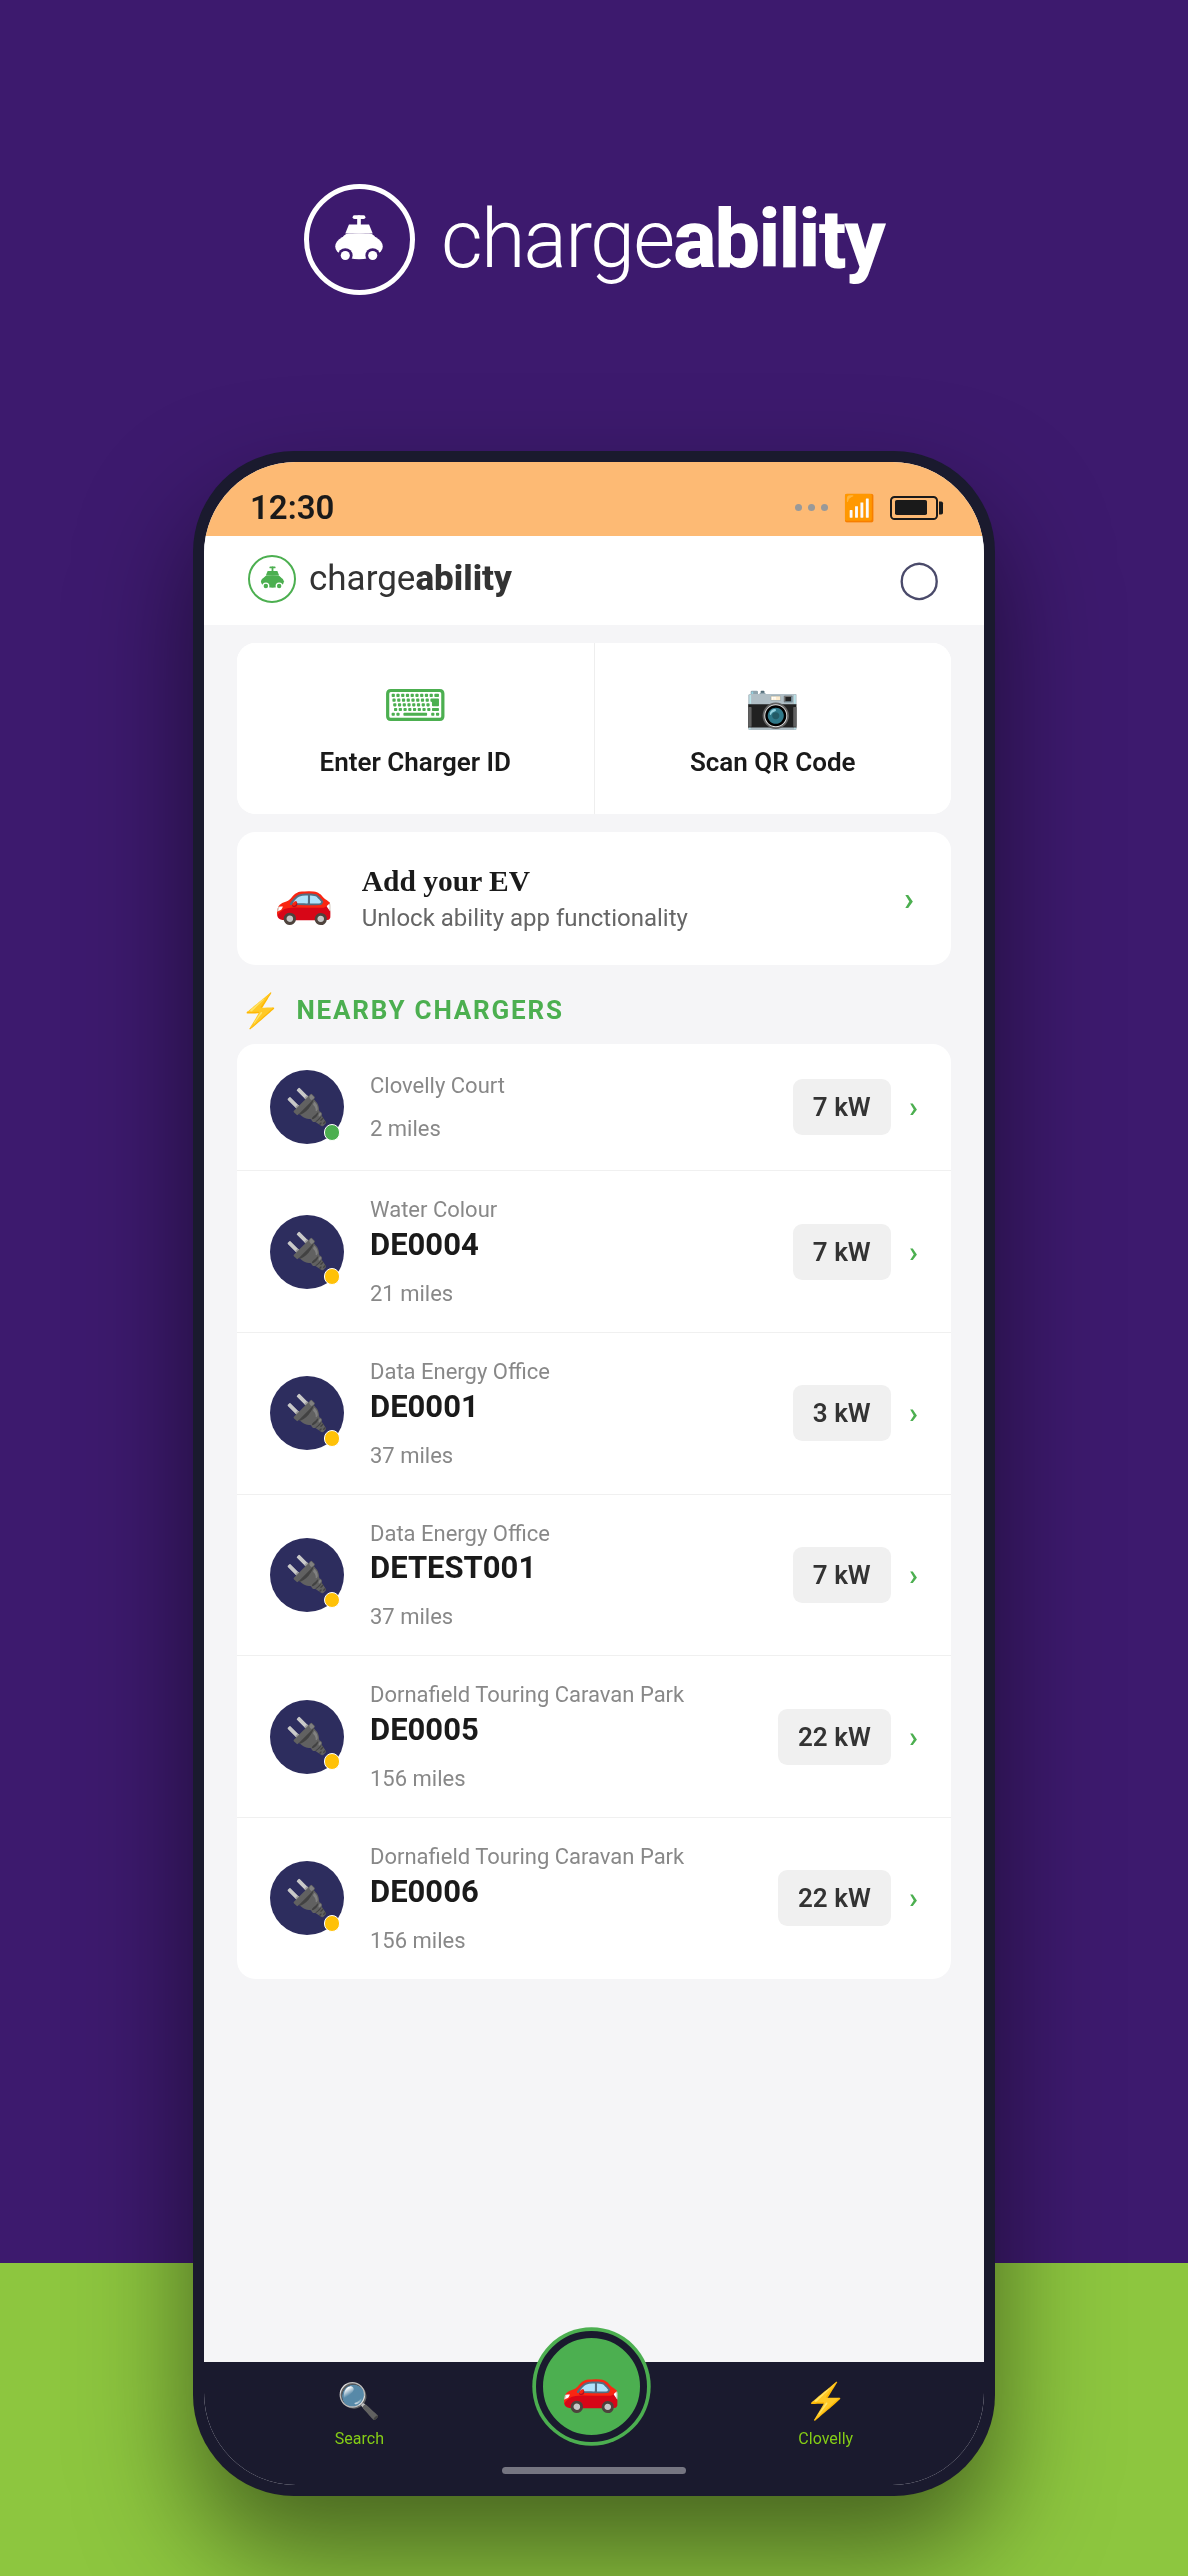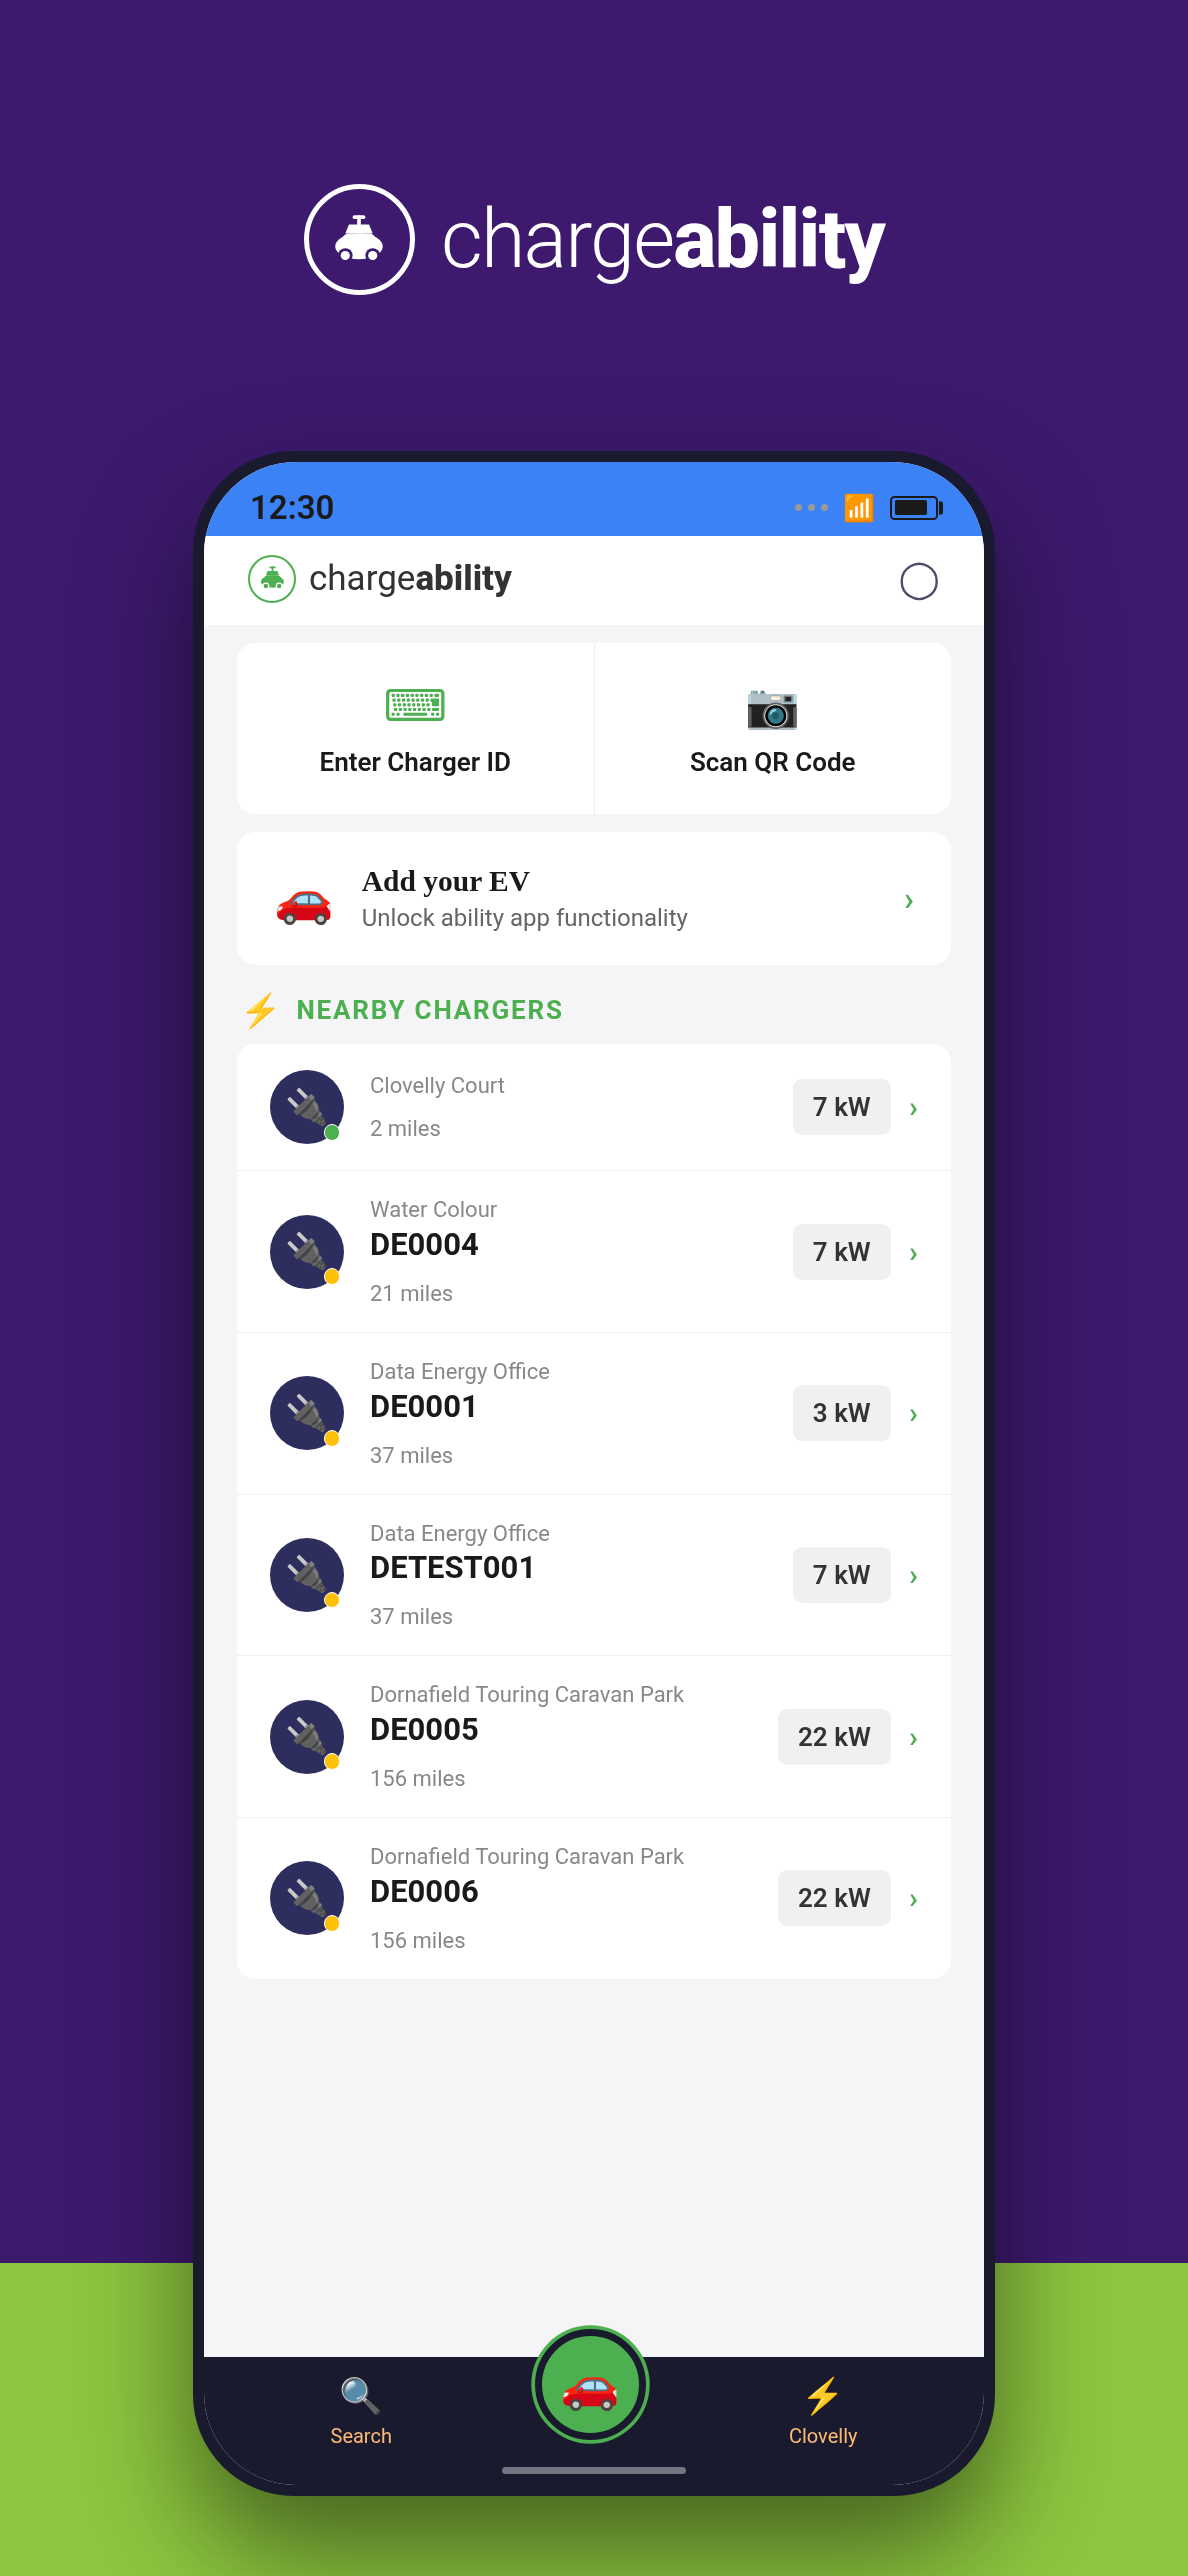--- a/index.html
+++ b/index.html
@@ -81,21 +81,21 @@
       height: 100%;
       background: #f5f5f7;
       border-radius: 92px;
       overflow: hidden;
       display: flex;
       flex-direction: column;
     }
 
     
     .status-bar {
-      background: #3b82f6;
+      background: #fdba74;
       display: flex;
       justify-content: space-between;
       align-items: center;
       padding: 26px 46px 9.2px 46px;
       flex-shrink: 0;
     }
     .status-time {
       font-size: 33px;
       font-weight: 600;
       color: #1a1a1a;
@@ -385,22 +385,22 @@
       flex-direction: column;
       align-items: center;
       gap: 7.4px;
       cursor: pointer;
     }
     .nav-icon {
       font-size: 35px;
       color: white;
     }
     .nav-label {
-      font-size: 20px;
-      color: #fdba74;
+      font-size: 16px;
+      color: #84cc16;
     }
     .nav-center {
       position: relative;
       margin-top: -55px;
     }
     .nav-center-bubble {
       width: 111px;
       height: 111px;
       background: #4caf50;
       border-radius: 50%;

